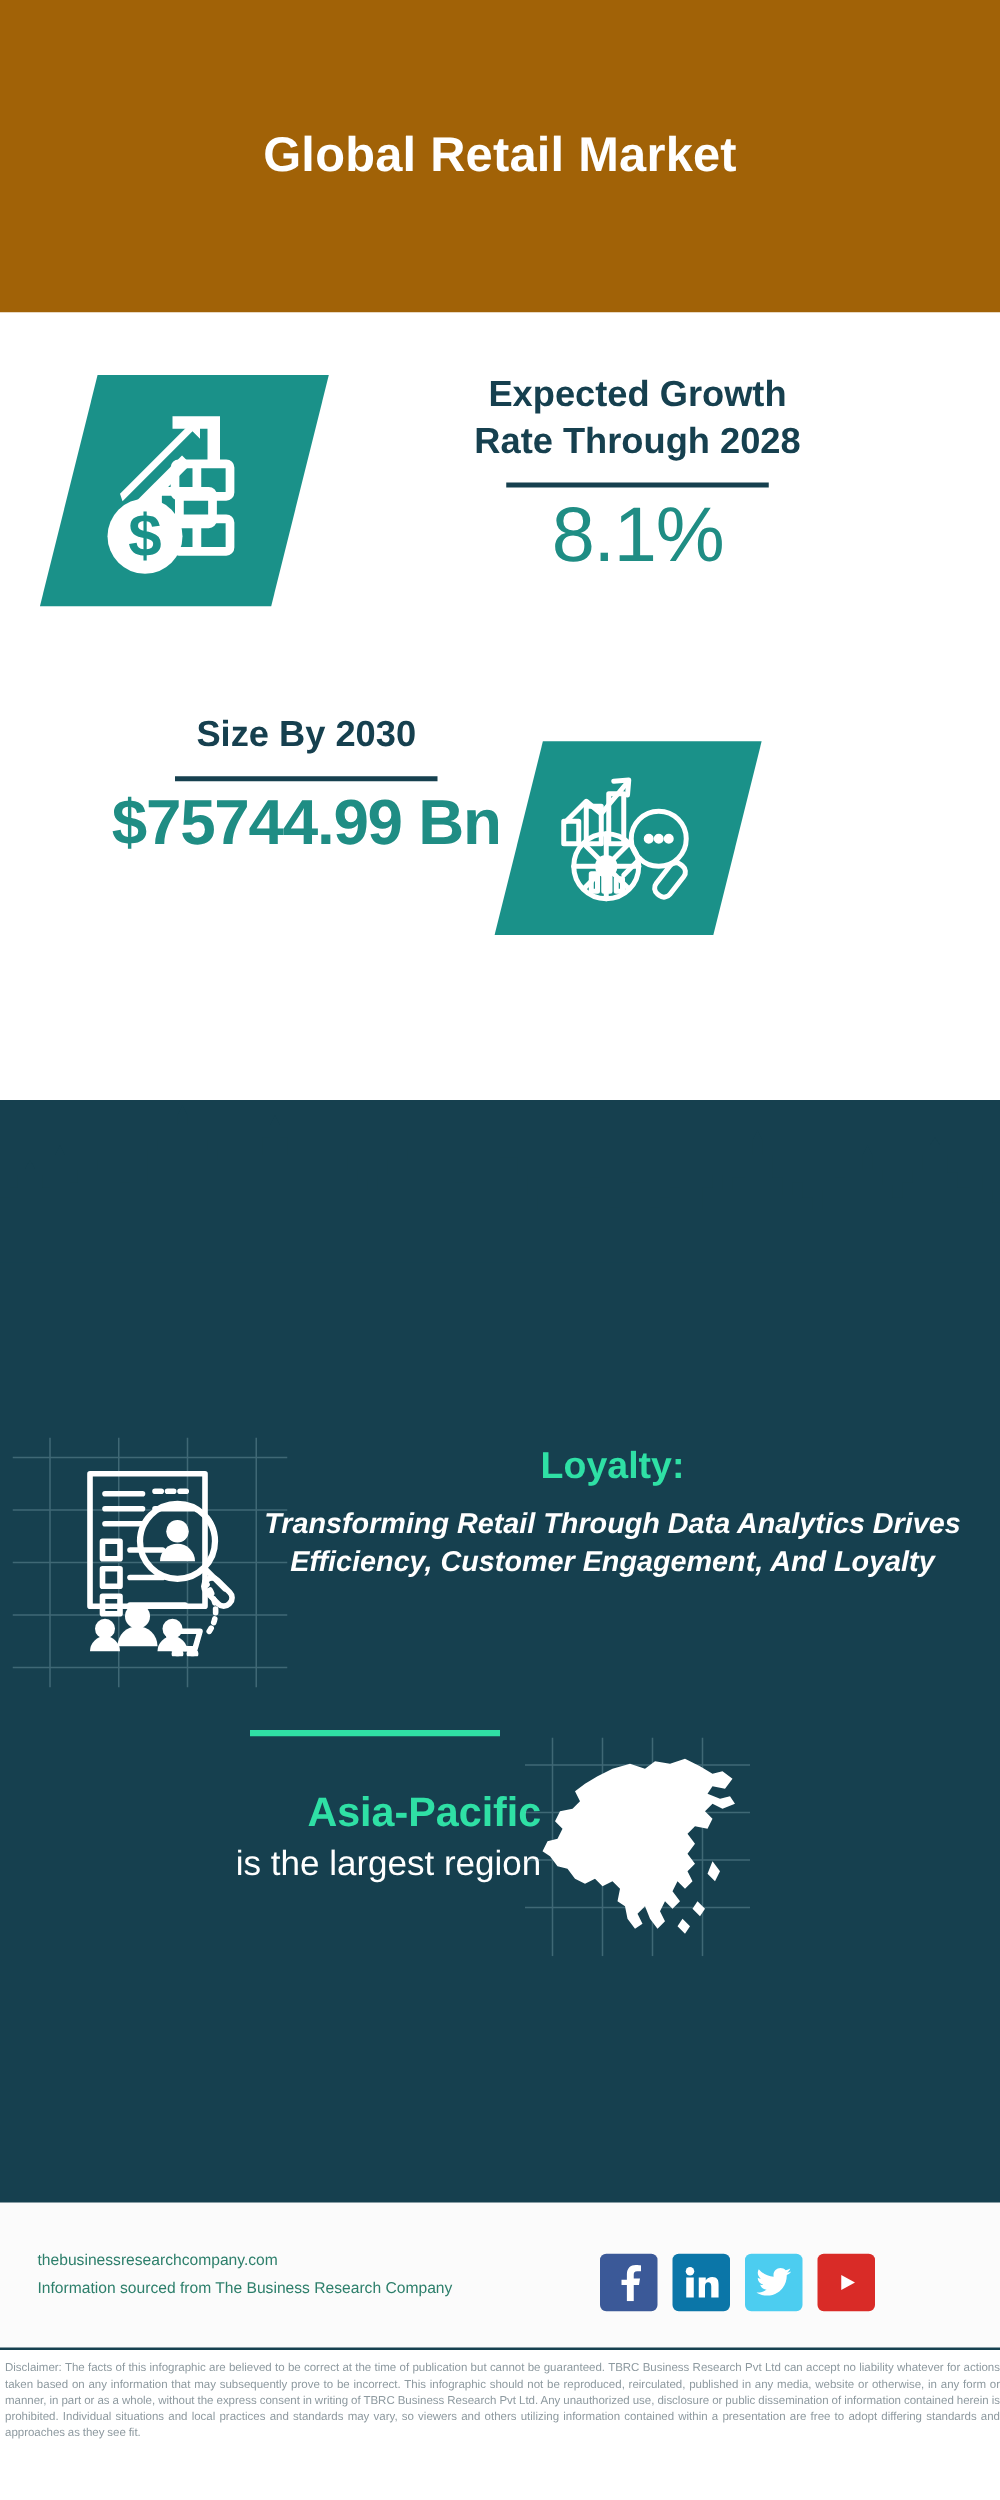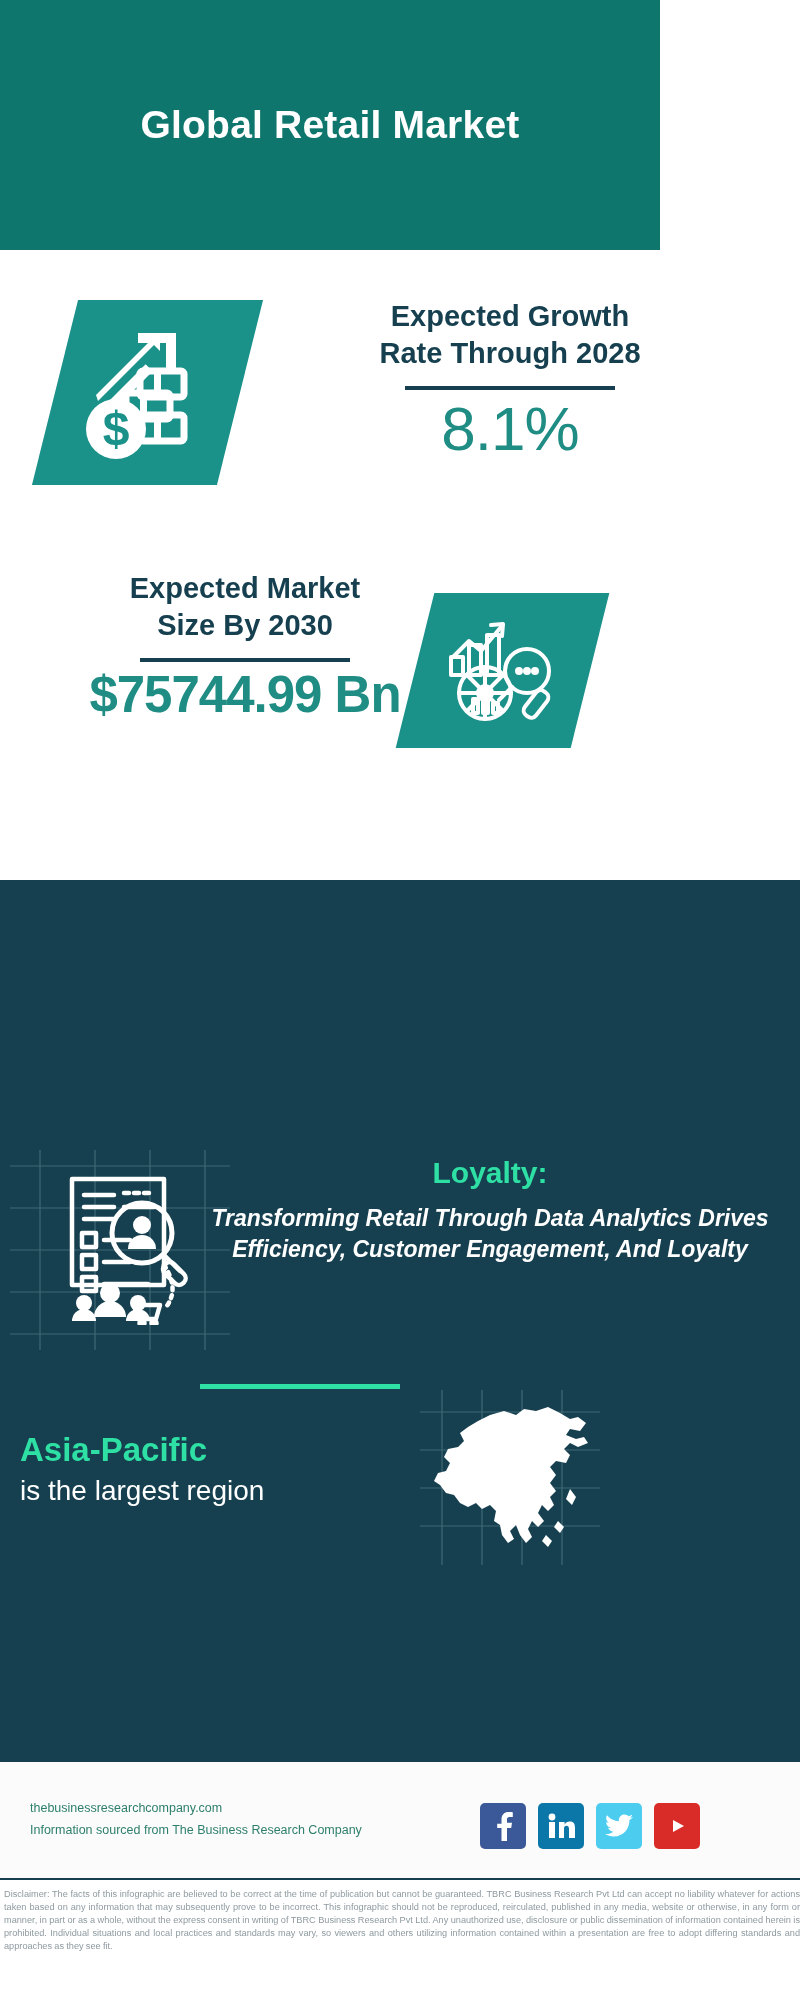--- a/index.html
+++ b/index.html
@@ -5,22 +5,22 @@
   * { margin:0; padding:0; box-sizing:border-box; }
   html,body { background:#ffffff; }
   body {
     width:800px; height:2000px; position:relative; overflow:hidden;
     font-family:"Liberation Sans", sans-serif;
     background:#ffffff;
   }
 
   
   .header {
-    position:absolute; left:0; top:0; width:660px; height:250px;
-    background:#0f766e;
+    position:absolute; left:0; top:0; width:800px; height:250px;
+    background:#a16207;
     display:flex; align-items:center; justify-content:center;
   }
   .header-title {
     color:#ffffff; font-size:39px; font-weight:bold; letter-spacing:0.2px;
     text-align:center; line-height:1.1;
   }
 
   
   .white-band {
     position:absolute; left:0; top:250px; width:800px; height:740px;
@@ -93,21 +93,21 @@
   .driver-body {
     color:#ffffff; font-size:23px; font-weight:bold; line-height:1.33;font-style:italic;
   }
   .rule-green {
     position:absolute; left:200px; top:1384px;
     width:200px; height:5px; background:#2fe0a5;
   }
 
   
   .region-text {
-    position:absolute; left:20px; top:1430px; width:400px; text-align:left;
+    position:absolute; left:33px; top:1430px; width:400px; text-align:right;
   }
   .region-head {
     color:#2fe0a5; font-size:33px; font-weight:bold; line-height:1.2;
     margin-bottom:3px;
   }
   .region-body {
     color:#ffffff; font-size:28px; font-weight:normal; line-height:1.28;
   }
   .region-map {
     position:absolute; left:420px; top:1385px; width:180px; height:175px;
@@ -176,21 +176,20 @@
 </div>
 
 <div class="growth-text">
   <div class="label-dark">Expected Growth</div>
   <div class="label-dark">Rate Through 2028</div>
   <div class="rule-dark"></div>
   <div class="value-teal">8.1%</div>
 </div>
 
 <div class="size-text">
-  <div class="label-dark">Expected Market</div>
   <div class="label-dark">Size By 2030</div>
   <div class="rule-dark"></div>
   <div class="value-teal-lg">$75744.99 Bn</div>
 </div>
 
 <div class="para size-icon-box">
   <div class="para-inner">
     <svg width="120" height="120" viewBox="0 0 120 120">
       <g fill="none" stroke="#ffffff" stroke-width="4" stroke-linecap="round" stroke-linejoin="round">
 

